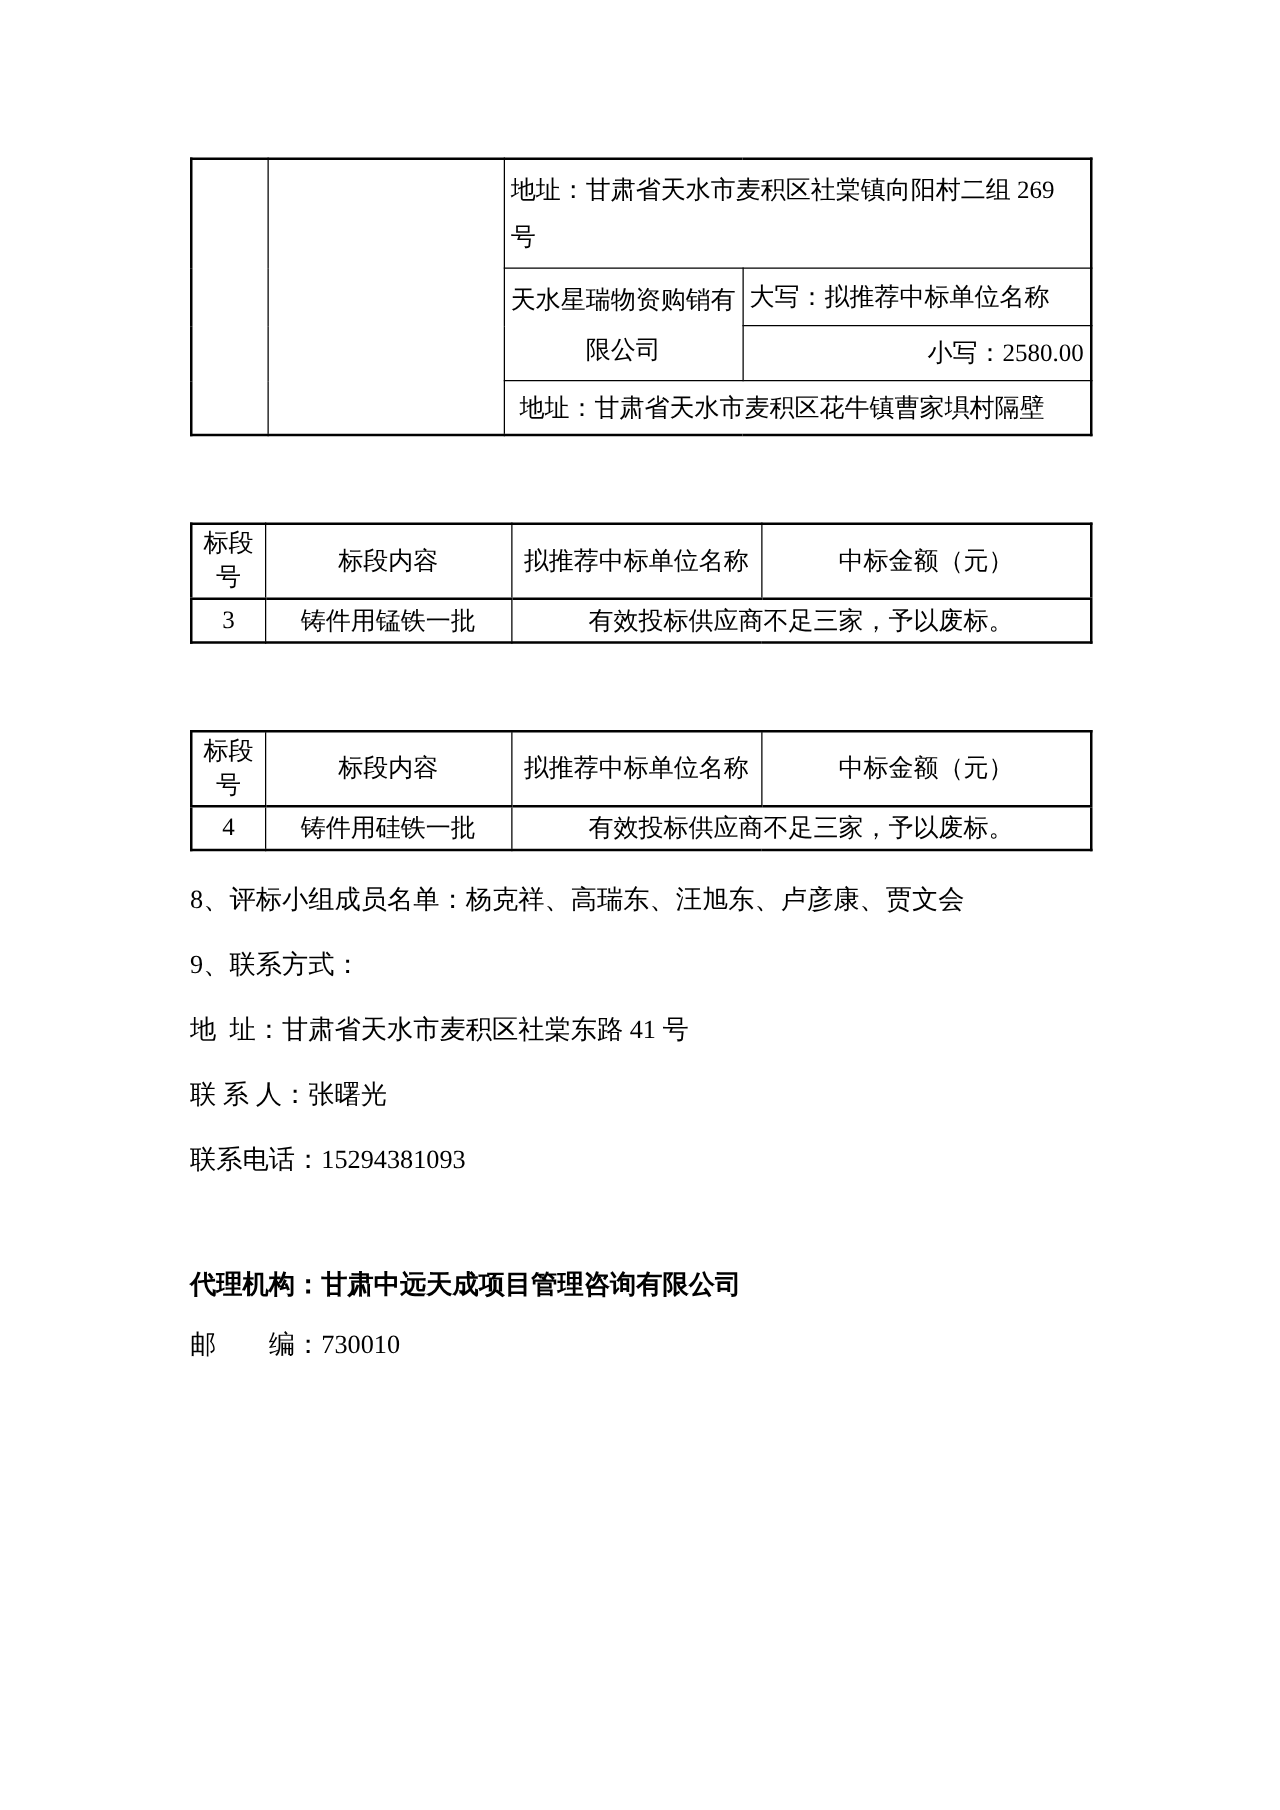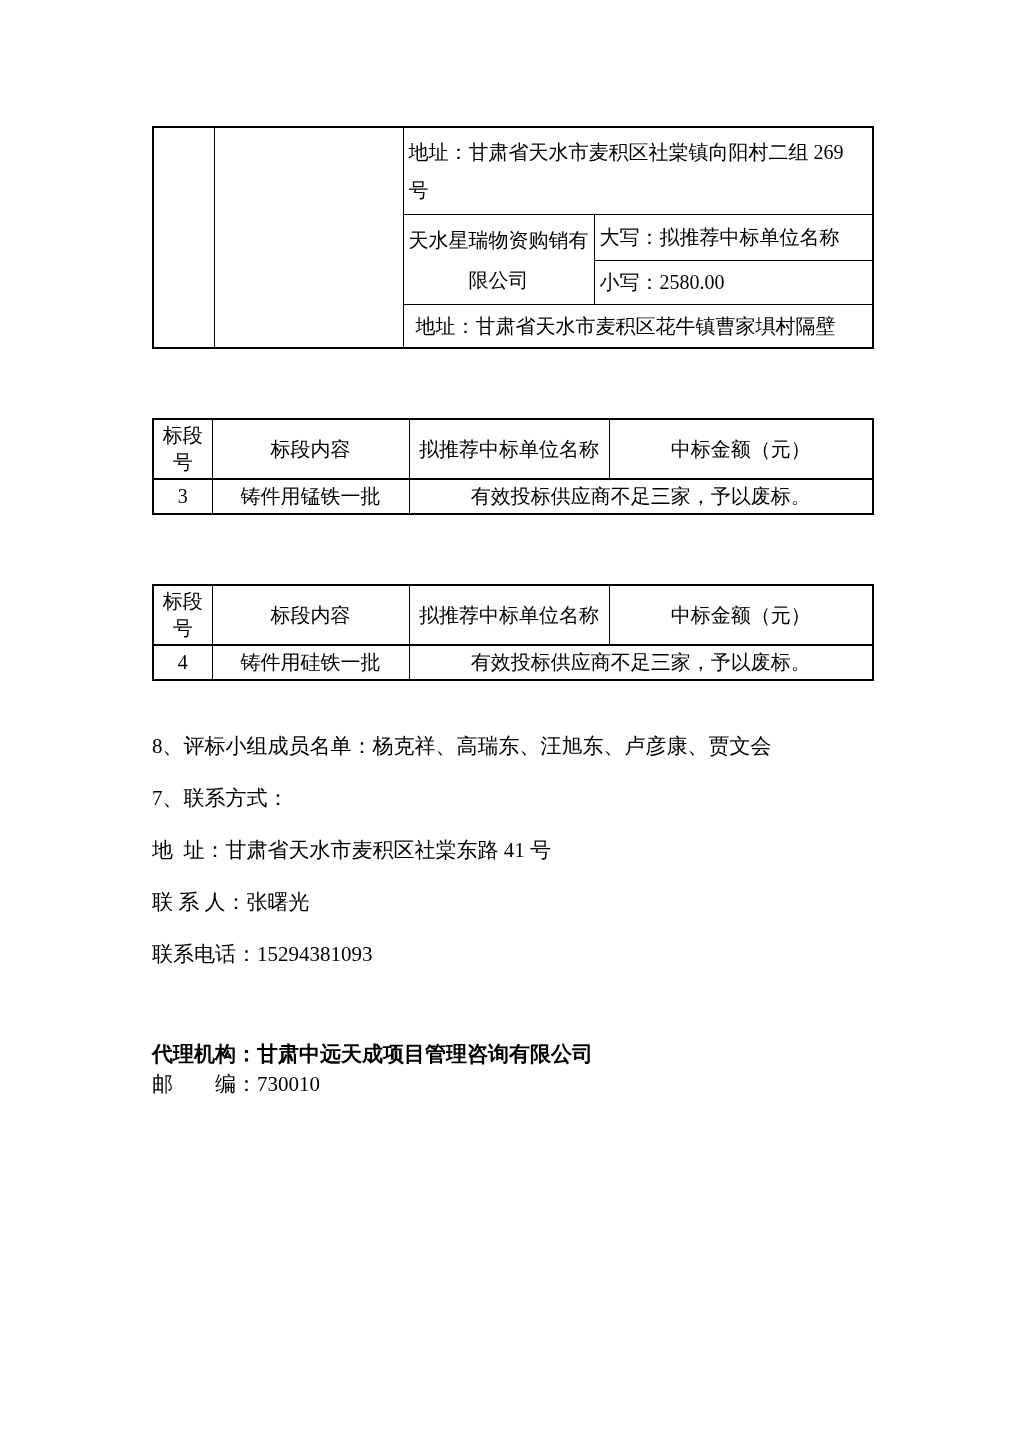--- a/index.html
+++ b/index.html
@@ -27,48 +27,48 @@
     overflow: hidden;
   }
   table.outer { border: 2px solid #000; }
   .preline { white-space: pre-line; }
   .center { text-align: center; }
 
   
   #supplier-table { top: 126px; }
   #supplier-table td.r1 { height: 86px; line-height: 38px; }
   #supplier-table td.r2a { height: 45px; }
-  #supplier-table td.r2b { height: 43px; }
+  #supplier-table td.r2b { height: 43px; text-align: right; }
   #supplier-table td.r3 { height: 42px; padding-left: 12px; }
   #supplier-table td.company { text-align: center; line-height: 40px; }
 
   
   #bid-table-0 { top: 418px; }
   #bid-table-1 { top: 584px; }
   .bid-table td.hdr { height: 58px; text-align: center; line-height: 27px; }
   .bid-table td.data { height: 33px; }
   .bid-table tr.hdr-row td { border-bottom-width: 2px; }
 
   
   .paragraphs {
     position: absolute;
     left: 152px;
-    top: 732px;
+    top: 705px;
     width: 740px;
   }
   .paragraphs p {
     margin: 24px 0 0 0;
     font-size: 21px;
     line-height: 28px;
     white-space: pre-wrap;
   }
   .paragraphs p.first { margin-top: 0; }
   .paragraphs p.gap-large { margin-top: 72px; font-weight: bold; }
   .paragraphs p.two-line { line-height: 33px; }
-  .paragraphs p.tight { margin-top: 2px; }
+  .paragraphs p.tight { margin-top: 20px; }
 </style>
 </head>
 <body>
 
 <div class="page">
 
   <table id="supplier-table" class="outer">
     <colgroup>
       <col style="width:61px">
         <col style="width:189px">
@@ -137,21 +137,21 @@
     <tr>
       <td class="data center">4</td>
       <td class="data center">铸件用硅铁一批</td>
       <td colspan="2" class="data center">有效投标供应商不足三家，予以废标。</td>
     </tr>
   </tbody>
     </table>
 
   <div class="paragraphs">
     <p class="first">8、评标小组成员名单：杨克祥、高瑞东、汪旭东、卢彦康、贾文会</p>
-    <p>7、联系方式：</p>
+    <p>9、联系方式：</p>
     <p>地  址：甘肃省天水市麦积区社棠东路 41 号</p>
     <p>联 系 人：张曙光</p>
     <p>联系电话：15294381093</p>
     <p class="gap-large">代理机构：甘肃中远天成项目管理咨询有限公司</p>
     <p class="tight">邮        编：730010</p>
   </div>
 
 </div>
 
 </body></html>

